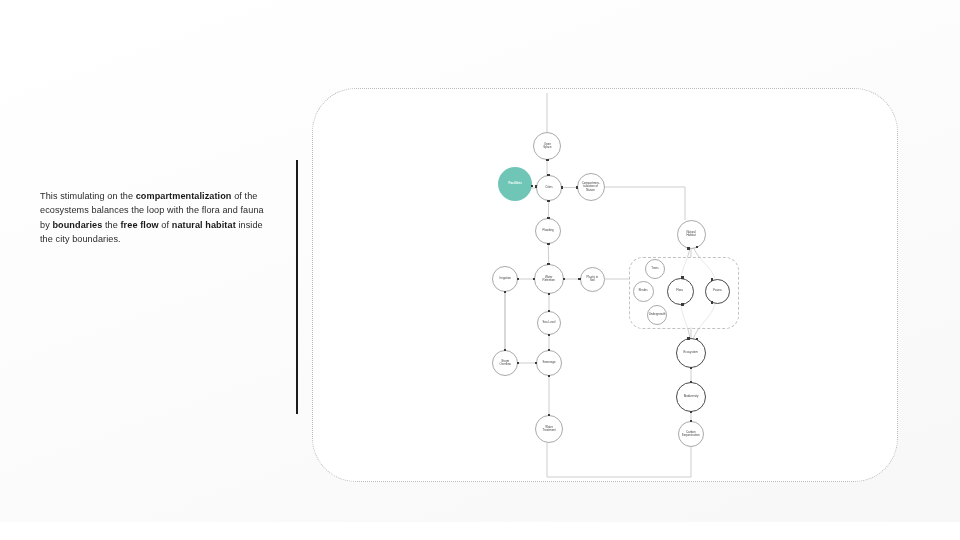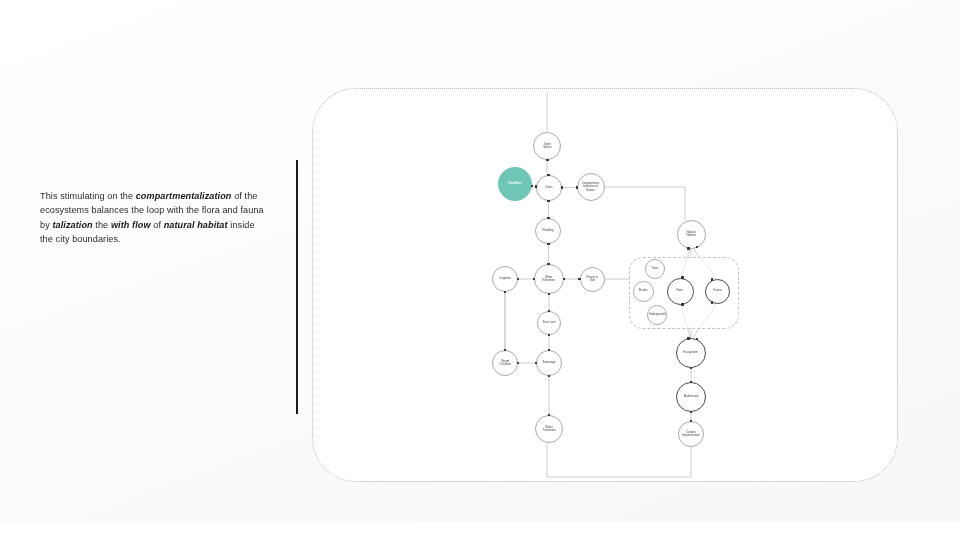--- a/index.html
+++ b/index.html
@@ -49,21 +49,21 @@
   #caption-text {
     position: absolute;
     left: 0;
     top: 20px;
     width: 226px;
     font-size: 9.1px;
     line-height: 1.58;
     color: #2a2a2a;
     letter-spacing: 0.01em;
   }
-  #caption-text b { font-weight: 700; color: #171717; font-style: italic; }
+  #caption-text b { font-weight: 700; color: #171717; }
 
   
   #canvas {
     position: absolute;
     left: 312px;
     top: 88px;
     width: 584px;
     height: 392px;
     border: 1.4px dotted #b9b9b9;
     border-radius: 44px;
@@ -132,21 +132,21 @@
     background: #3b3b3b;
   }
 </style>
 </head>
 <body>
 
 <div id="slide">
 
   <div id="caption-block">
     <div id="caption-rule"></div>
-    <p id="caption-text"><span>This stimulating on the </span><b>compartmentalization</b><span> of the ecosystems balances the loop with the flora and fauna by </span><b>talization</b><span> the </span><b>with flow</b><span> of </span><b>natural habitat</b><span> inside the city boundaries.</span></p>
+    <p id="caption-text"><span>This stimulating on the </span><b>compartmentalization</b><span> of the ecosystems balances the loop with the flora and fauna by </span><b>boundaries</b><span> the </span><b>free flow</b><span> of </span><b>natural habitat</b><span> inside the city boundaries.</span></p>
   </div>
 
   <div id="canvas">
     <div id="diagram">
       <svg id="edges" viewBox="0 0 584 392" xmlns="http://www.w3.org/2000/svg">
           <line x1="202" y1="95" x2="202" y2="99" stroke="#c7c7c7" stroke-width="0.9"></line>
           <line x1="202" y1="99" x2="236" y2="99" stroke="#c7c7c7" stroke-width="0.9"></line>
           <line x1="234" y1="57" x2="234" y2="99" stroke="#c7c7c7" stroke-width="0.9"></line>
           <line x1="234" y1="99" x2="236" y2="99" stroke="#c7c7c7" stroke-width="0.9"></line>
           <line x1="236" y1="99" x2="278" y2="98" stroke="#c7c7c7" stroke-width="0.9"></line>

